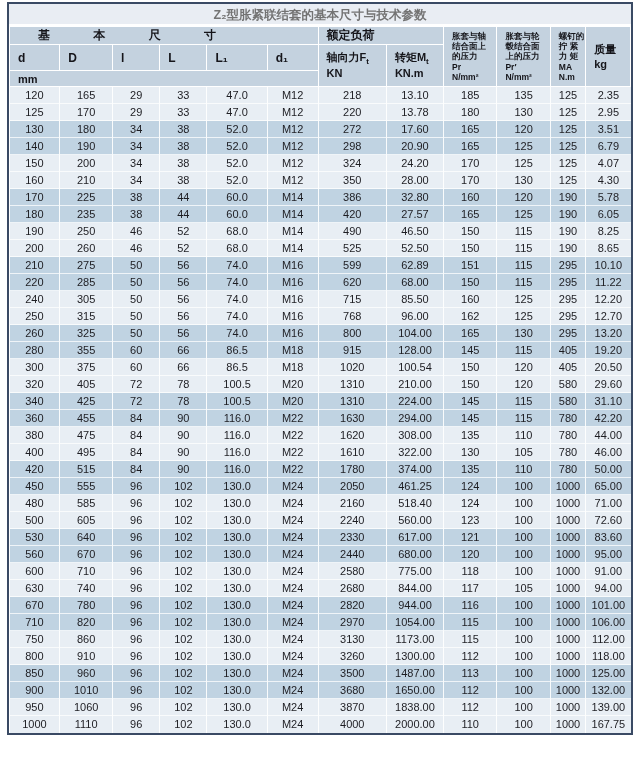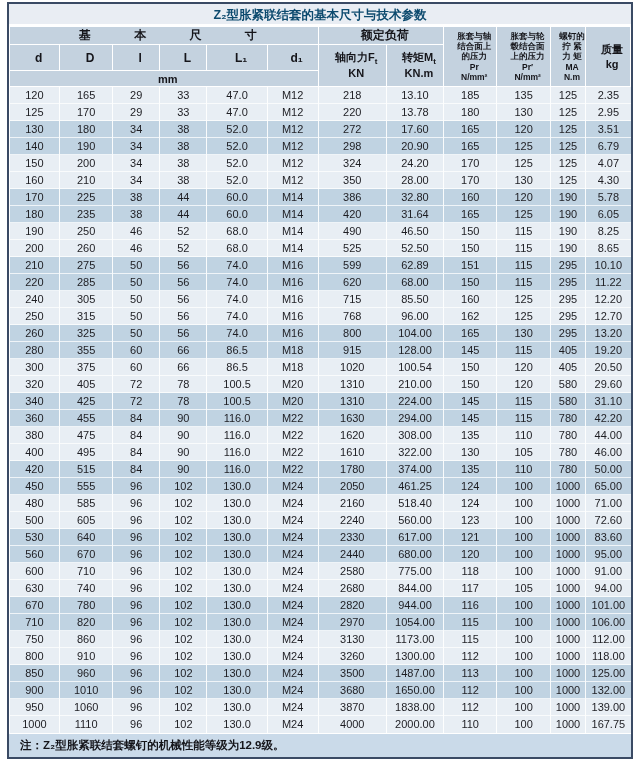--- a/index.html
+++ b/index.html
@@ -1,26 +1,26 @@
 <!DOCTYPE html>
 <html><head>
 <meta charset="utf-8">
 <style>
   * { box-sizing: border-box; margin: 0; padding: 0; }
   html,body { width: 640px; height: 778px; background: #ffffff;
     font-family: "Liberation Sans", "DejaVu Sans", sans-serif; color: #1c1c1c; }
   .frame { margin: 2px 7px 0 7px; border: 2px solid #3a4a64; background: #fff; }
   .title-bar { background: #e9edf3; height: 22px; line-height: 22px;
-    text-align: center; font-size: 12.5px; font-weight: bold; color: #0c4a6e;
+    text-align: center; font-size: 12.5px; font-weight: bold; color: #737373;
     border-bottom: 2px solid #ffffff; }
   table { width: 100%; border-collapse: collapse; table-layout: fixed; }
   col.c-d{width:8.1%} col.c-D{width:8.5%} col.c-l{width:7.6%} col.c-L{width:7.6%}
   col.c-L1{width:9.7%} col.c-d1{width:8.2%} col.c-Ft{width:11.0%} col.c-Mt{width:9.2%}
   col.c-Pr{width:8.6%} col.c-Pr2{width:8.6%} col.c-MA{width:5.7%} col.c-kg{width:7.2%}
-  thead th { background: #c4d2df; font-weight: bold; text-align: center;
+  thead th { background: #c4d2df; font-weight: bold; text-align: left;
     vertical-align: middle; border: 1px solid #ffffff; color: #15151a; padding-left: 8px; }
   th.group { font-size: 12px; height: 18px; }
   th.dims-group { letter-spacing: 20px; text-indent: 20px; }
   th.dim { font-size: 12px; height: 26px; }
   th.unit-row { font-size: 11px; height: 16px; font-weight: bold; margin-left: 16px; }
   th.load-col { font-size: 11px; line-height: 1.25; }
   th.small { font-size: 8.5px; line-height: 1.18; font-weight: bold; }
   th.mass { font-size: 11px; line-height: 1.3; }
   .multiline { white-space: pre-line; }
   sub { font-size: 8px; }
@@ -190,21 +190,21 @@
           <td>5.78</td>
         </tr>
         <tr class="band-dark">
           <td>180</td>
           <td>235</td>
           <td>38</td>
           <td>44</td>
           <td>60.0</td>
           <td>M14</td>
           <td>420</td>
-          <td>31.64</td>
+          <td>27.57</td>
           <td>165</td>
           <td>125</td>
           <td>190</td>
           <td>6.05</td>
         </tr>
         <tr class="band-light">
           <td>190</td>
           <td>250</td>
           <td>46</td>
           <td>52</td>
@@ -619,14 +619,13 @@
           <td>4000</td>
           <td>2000.00</td>
           <td>110</td>
           <td>100</td>
           <td>1000</td>
           <td>167.75</td>
         </tr>
       </tbody>
   </table>
 
-  <div class="note-bar">注：Z₂型胀紧联结套螺钉的机械性能等级为12.9级。</div>
 </div>
 
 </body></html>

